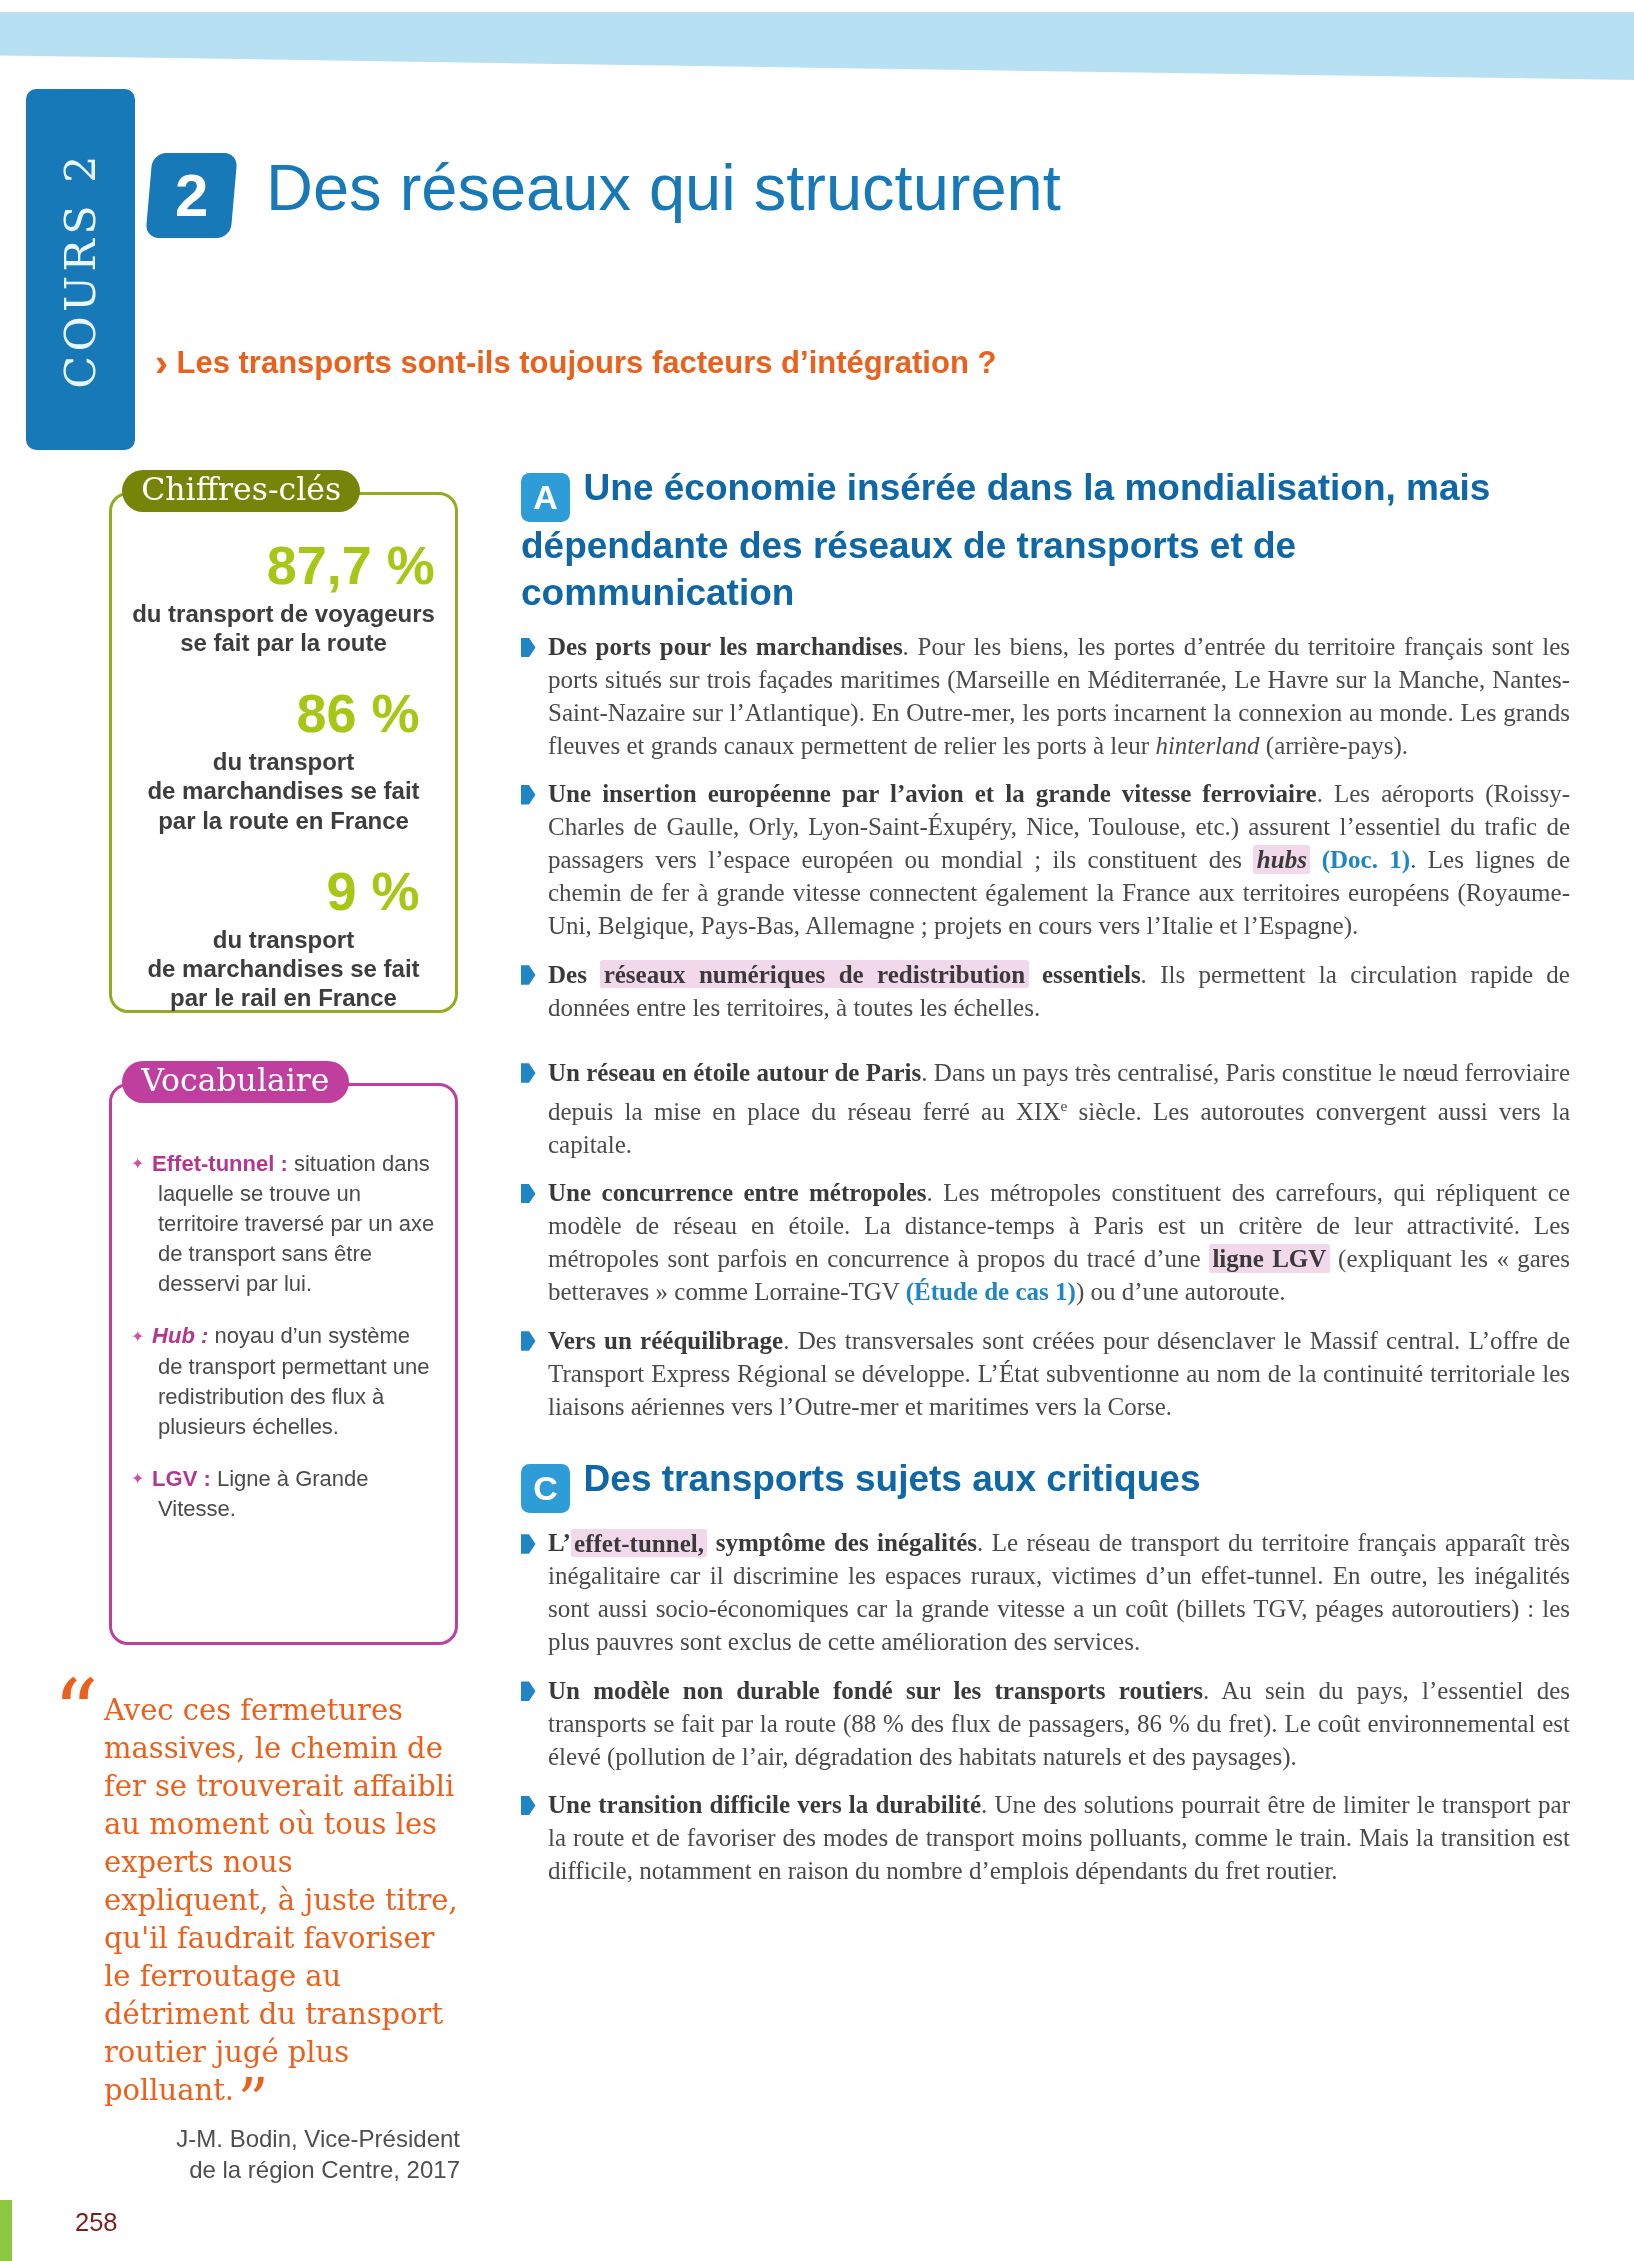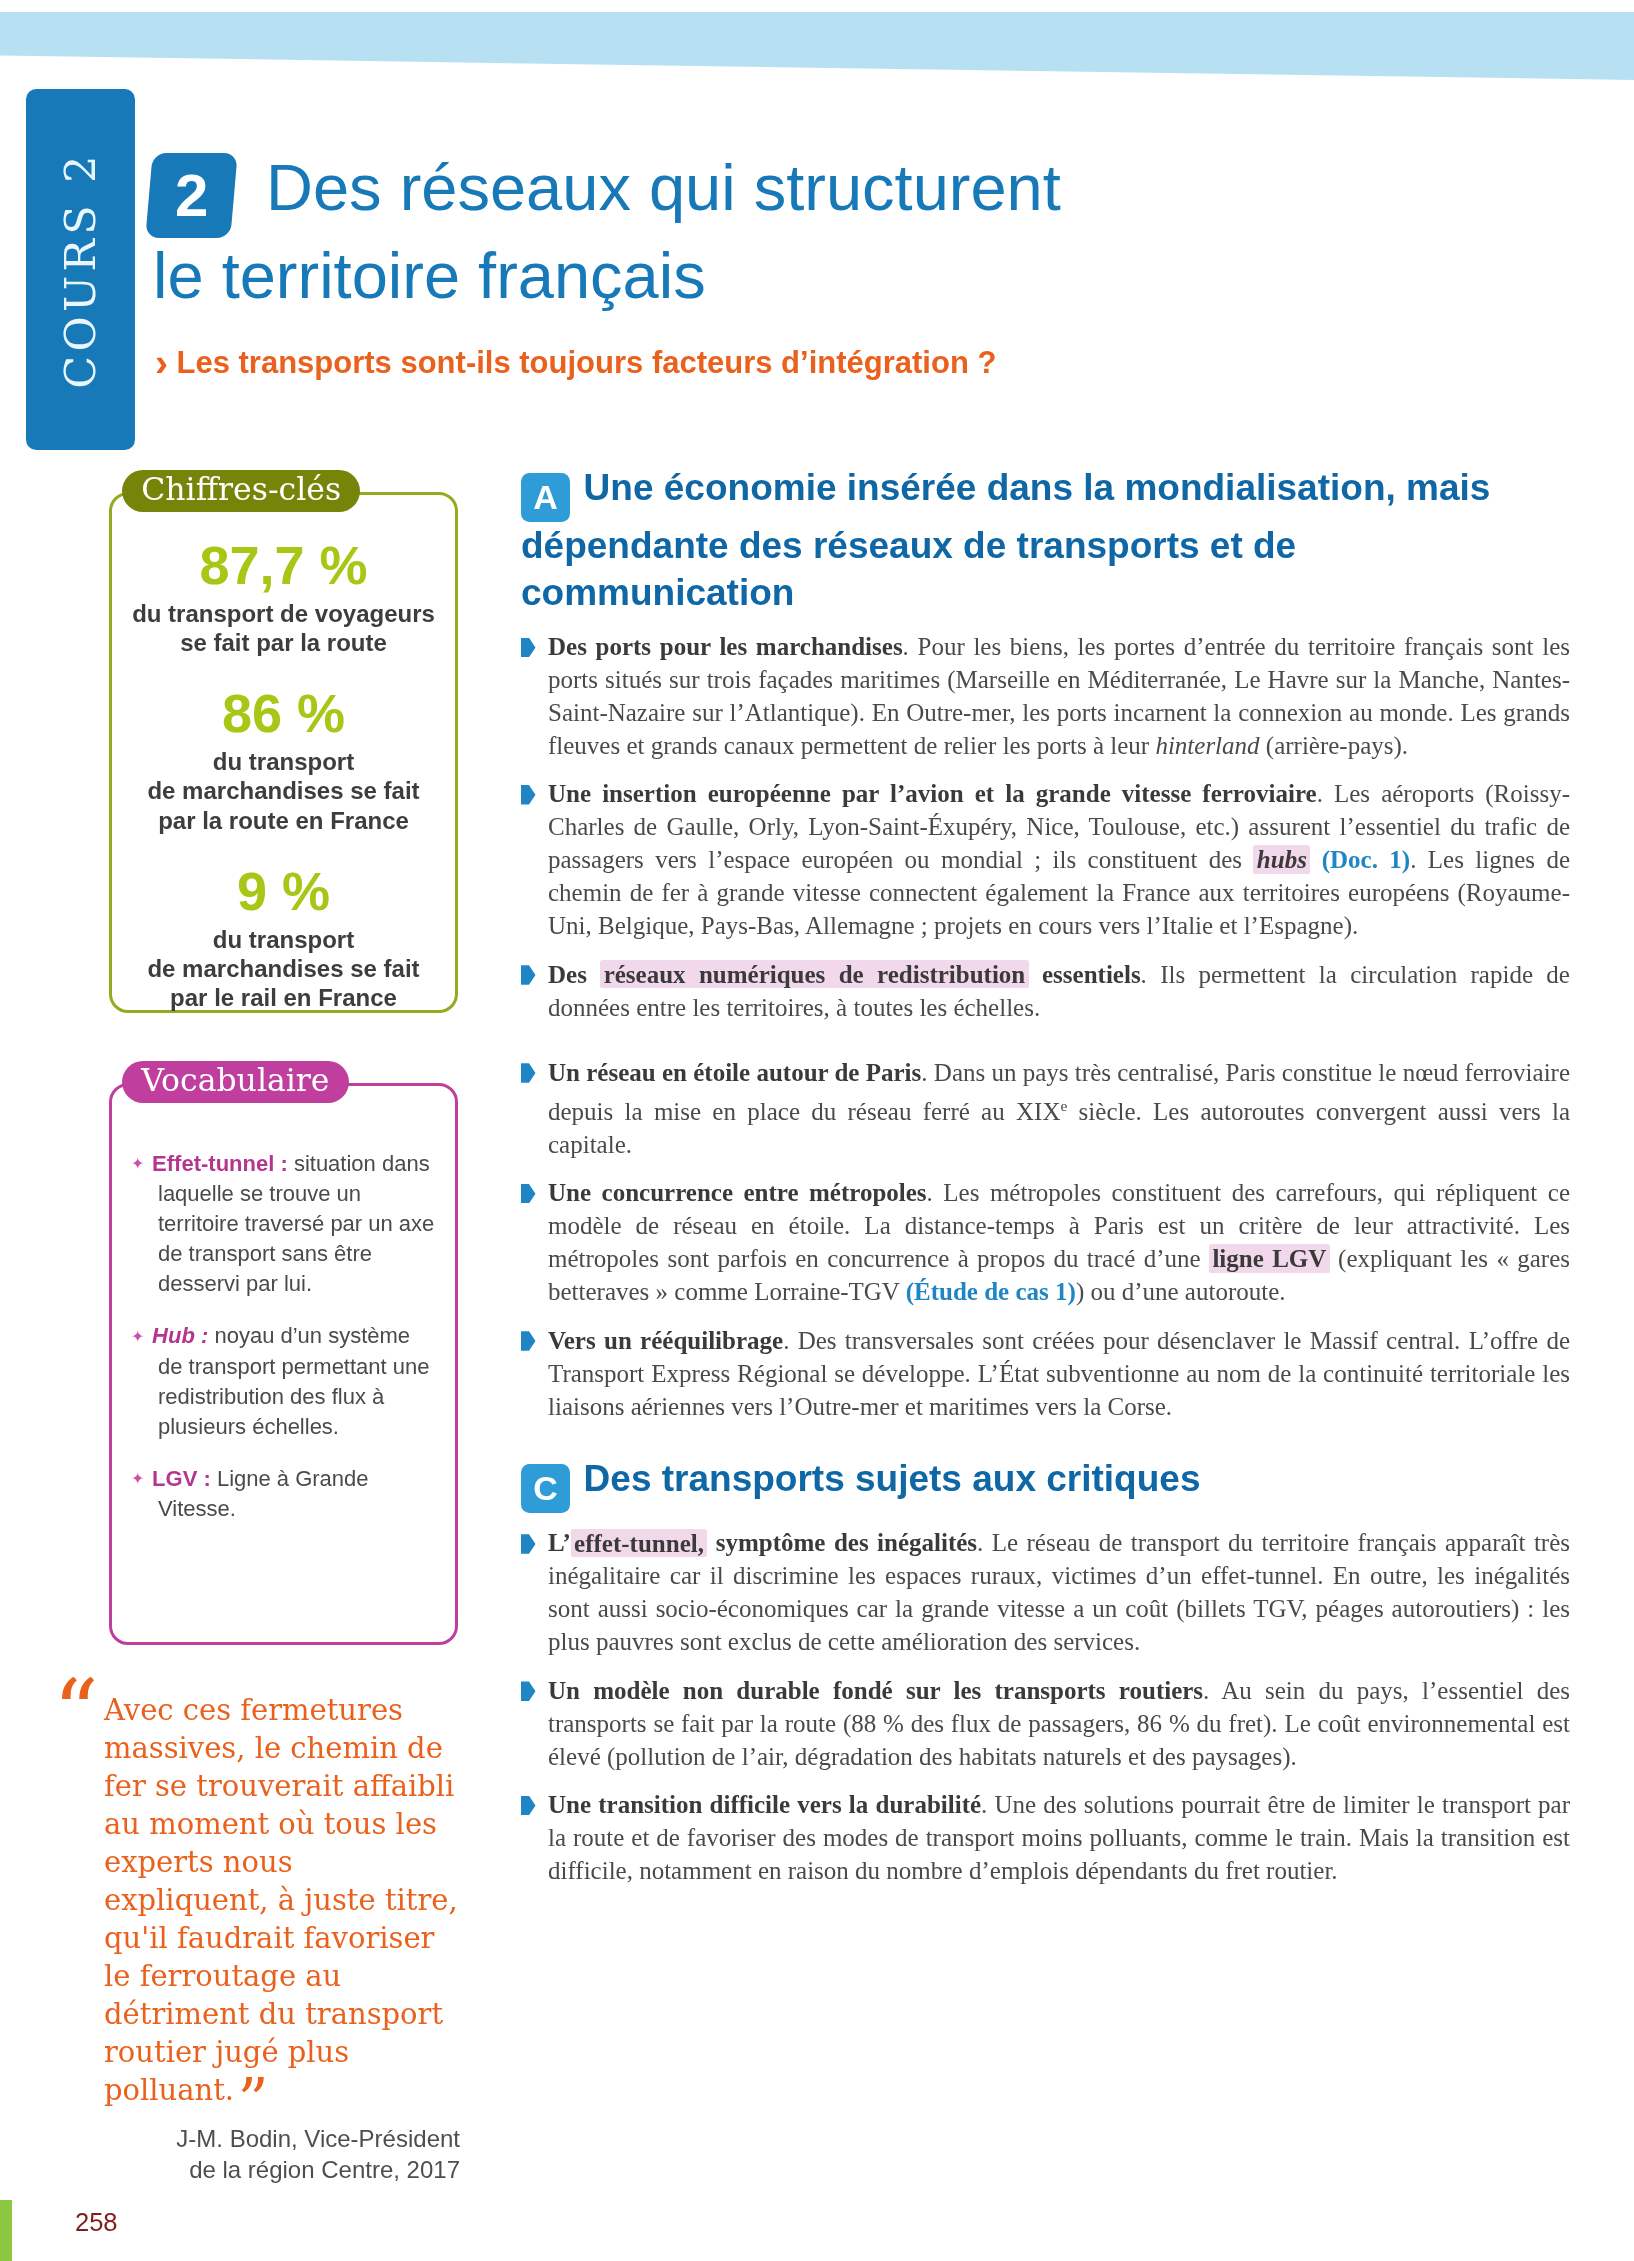--- a/index.html
+++ b/index.html
@@ -24,21 +24,21 @@
   .subtitle .chev{font-size:39px;vertical-align:-3.4px;margin-right:8.5px;}
 
   
   .side-box{position:absolute;left:109px;width:349px;border-radius:19px;box-sizing:border-box;}
   .box-label{position:absolute;top:-25.5px;left:10.2px;color:#ffffff;font-family:"DejaVu Serif",serif;
              font-size:31.5px;padding:1.7px 19px 5.1px;border-radius:24px;white-space:nowrap;}
   .chiffres-box{top:492px;height:521px;border:3.4px solid #93ab1f;padding:41px 17px 17px;
                 display:flex;flex-direction:column;gap:27px;align-items:center;}
   .chiffres-label{background:#76840a;}
   .chif-item{text-align:center;}
-  .chif-value{color:#a6c716;font-size:54px;font-weight:bold;line-height:1.1;}
+  .chif-value{color:#a6c716;font-size:54px;font-weight:bold;line-height:1.1;text-align:right;}
   .chif-caption{color:#3d3d3d;font-size:24px;font-weight:bold;line-height:1.22;white-space:pre-line;margin-top:3.4px;}
 
   .vocab-box{top:1083px;height:562px;border:3.4px solid #c03f9e;padding:41px 19px 15.3px;}
   .vocab-label{background:#c03f9e;}
   .vocab-entry{font-size:22px;line-height:30px;color:#4a4a4a;margin-bottom:11px;
                padding-left:27px;text-indent:-27px;}
   .vocab-bullet{color:#cb51ab;font-size:16px;margin-right:7.7px;vertical-align:1.7px;}
   .vocab-term{font-weight:bold;color:#b5368f;}
   .vocab-entry.term-italic .vocab-term{font-style:italic;}
 
@@ -81,21 +81,20 @@
 
   <div class="cours-tab">
     <span>COURS 2</span>
   </div>
 
   <div class="chap-badge">
     <span>2</span>
   </div>
 
   <h1 class="title-line title-1">Des réseaux qui structurent</h1>
-  <h1 class="title-line title-2">le territoire français</h1>
 
   <div class="subtitle">
     <span class="chev">›</span><span>Les transports sont-ils toujours facteurs d’intégration ?</span>
   </div>
 
   <aside class="side-box chiffres-box">
     <div class="box-label chiffres-label">Chiffres-clés</div>
     <div class="chif-item">
       <div class="chif-value">87,7 %</div>
       <div class="chif-caption">du transport de voyageurs

